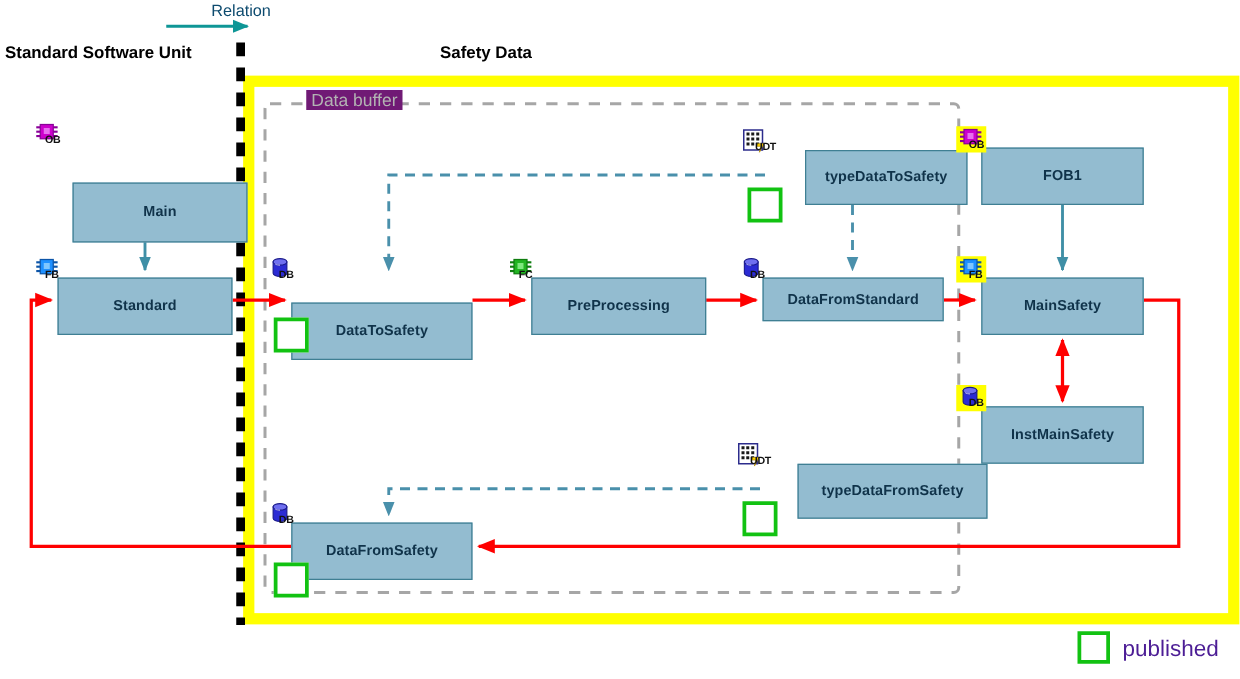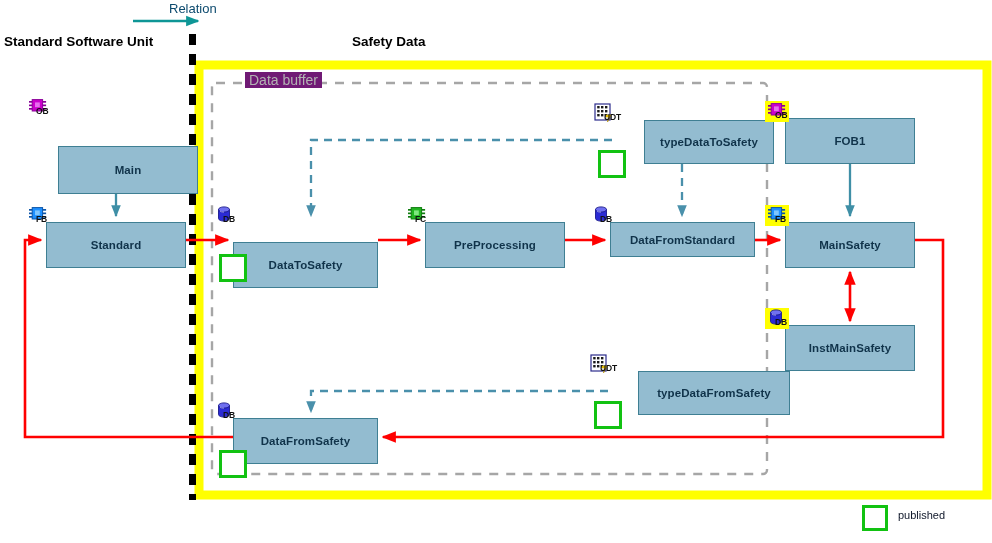--- a/index.html
+++ b/index.html
@@ -5,21 +5,21 @@
   html,body{margin:0;padding:0;background:#ffffff;}
   body{width:992px;height:543px;position:relative;overflow:hidden;
        font-family:"Liberation Sans","DejaVu Sans",sans-serif;}
   #stage{position:absolute;left:0;top:0;width:992px;height:543px;}
   svg#canvas{position:absolute;left:0;top:0;width:992px;height:543px;}
 
   
   .hdr{position:absolute;font-size:13.5px;font-weight:bold;color:#000;white-space:nowrap;text-align:right;}
   .relation-label{position:absolute;font-size:13px;color:#0c4a6e;white-space:nowrap;}
   .buffer-label{position:absolute;font-size:14px;color:#b3b3b3;white-space:nowrap;}
-  .legend-label{position:absolute;font-size:11px;color:#0f172a;white-space:nowrap;text-align:right;}
+  .legend-label{position:absolute;font-size:18px;color:#4c1d95;white-space:nowrap;text-align:right;}
 
   
   .block{position:absolute;background:#93bcd0;border:1px solid #3f7f93;
          display:flex;align-items:center;justify-content:center;
          font-size:11.5px;font-weight:bold;color:#10334a;box-sizing:border-box;
          letter-spacing:.1px;}
   .block span{pointer-events:none;}
 
   
   .pub{position:absolute;width:28px;height:28px;border:3px solid #12c212;background:#fff;box-sizing:border-box;}

